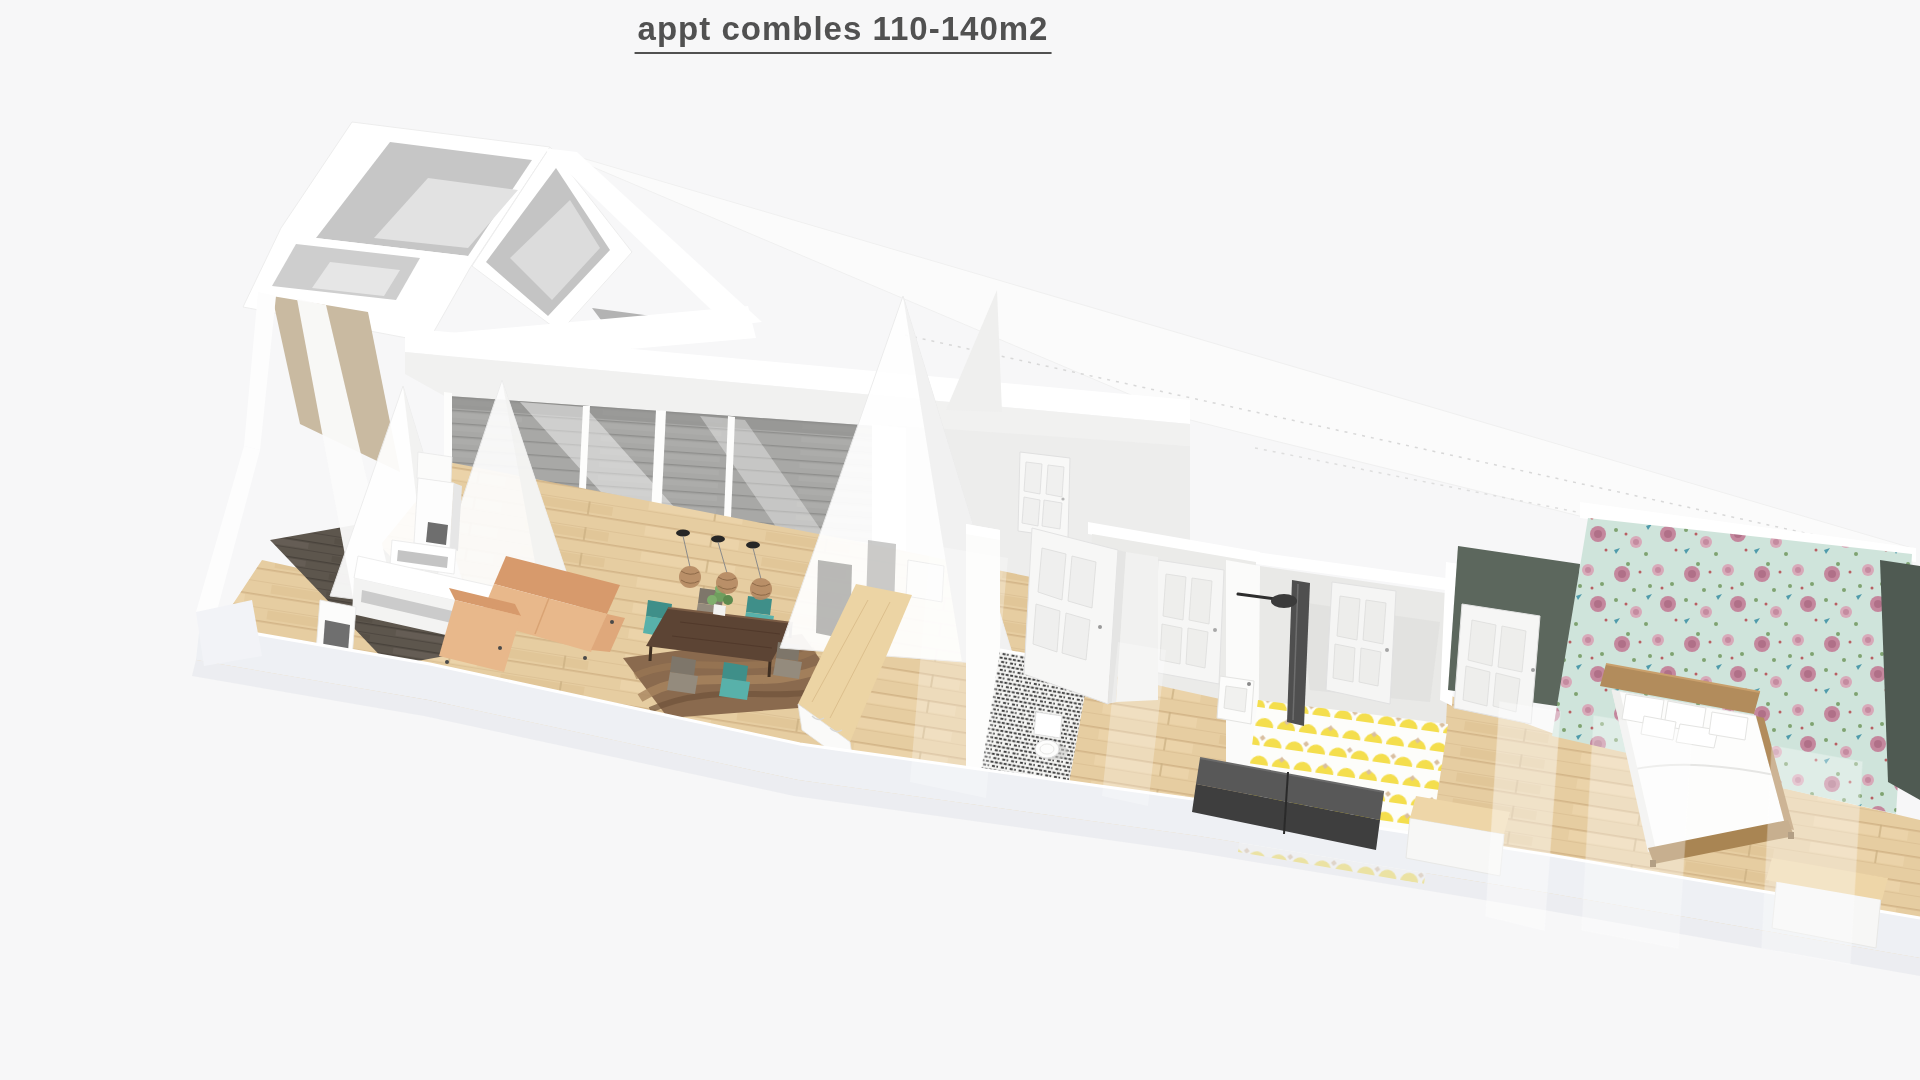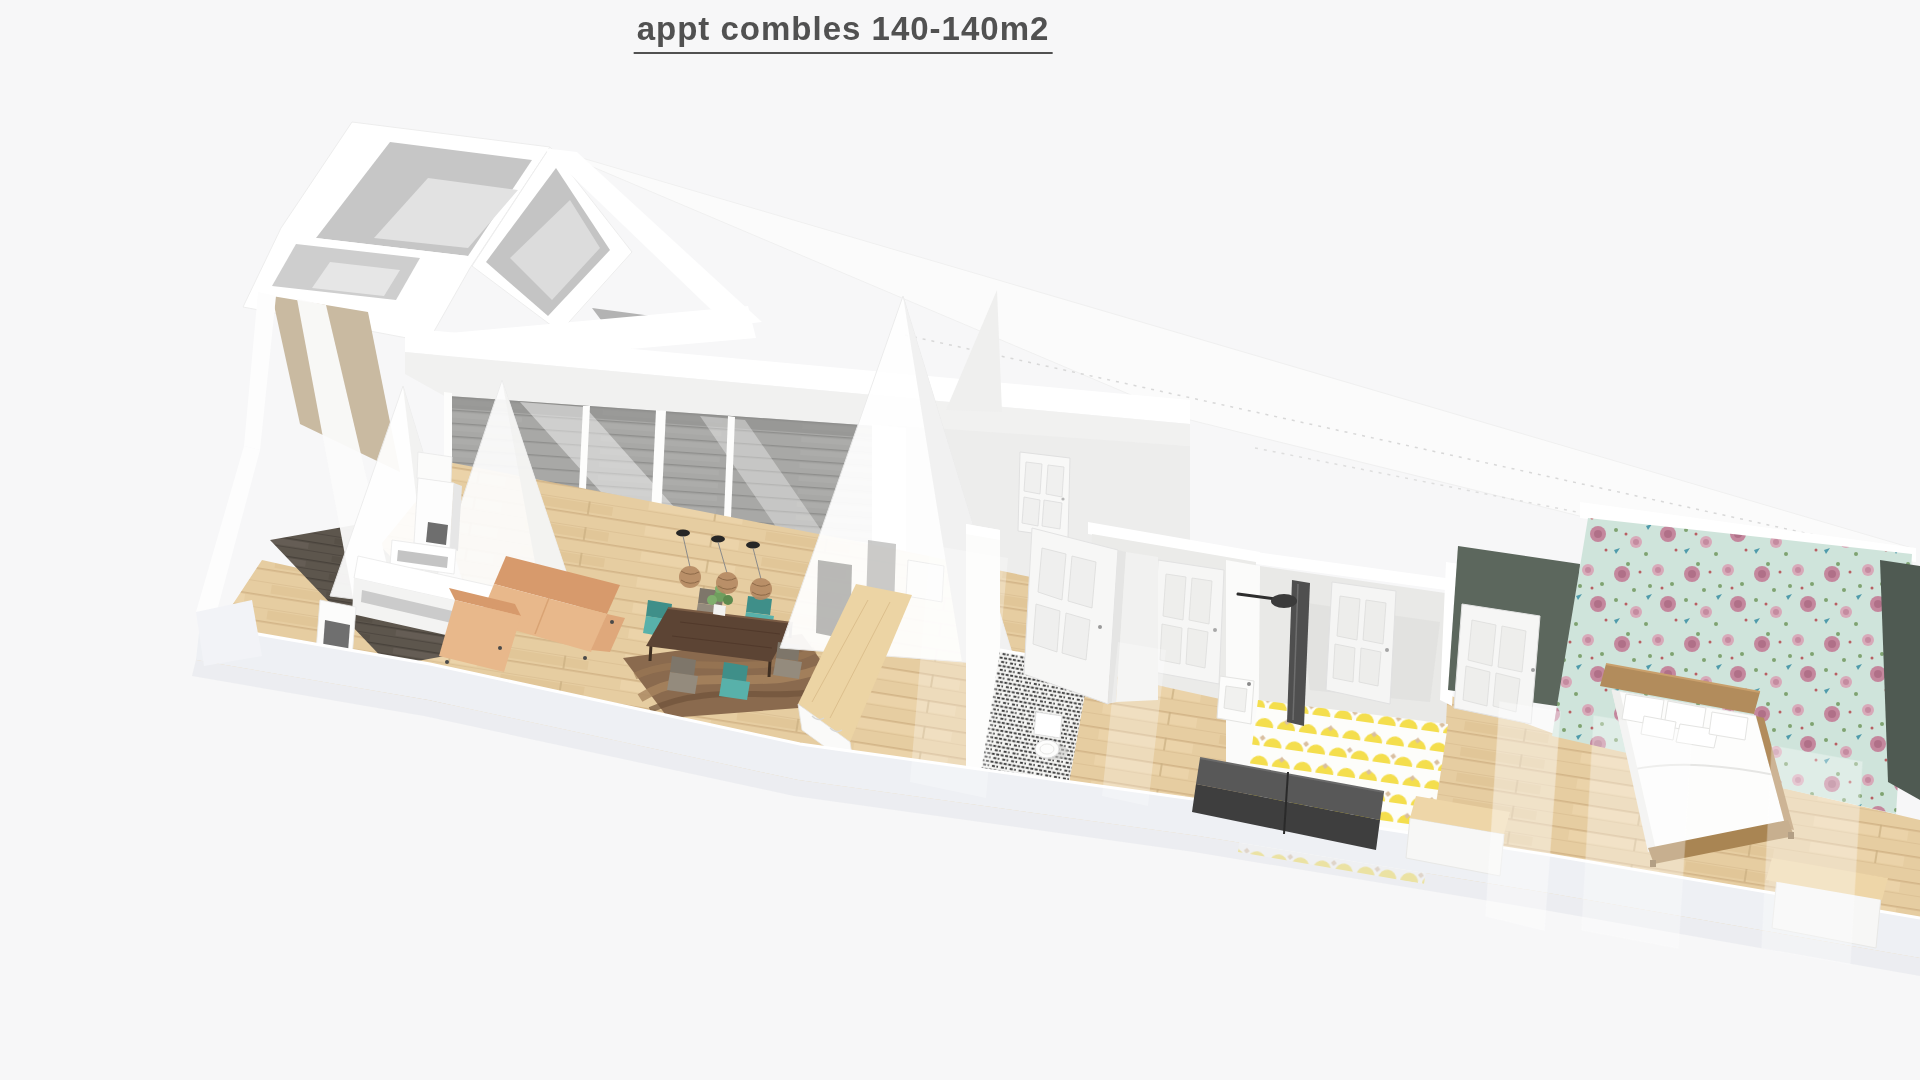--- a/index.html
+++ b/index.html
@@ -16,21 +16,21 @@
     white-space:nowrap;
   }
   .title span{display:inline-block;border-bottom:2px solid #515151;padding:0 3px 4px;}
   svg{position:absolute;left:0;top:0;}
 </style>
 </head>
 <body>
 
 <div class="stage">
 
-  <div class="title"><span>appt combles 140-140m2</span></div>
+  <div class="title"><span>appt combles 110-140m2</span></div>
 
   <svg width="1920" height="1080" viewBox="0 0 1920 1080">
     <defs>
       <pattern id="plank" width="240" height="26" patternUnits="userSpaceOnUse" patternTransform="rotate(9)">
         <rect width="240" height="26" fill="#e6cda1"></rect>
         <rect y="0" width="240" height="1.6" fill="#d3b588"></rect>
         <rect y="13" width="240" height="1" fill="#dcc094" opacity="0.85"></rect>
         <rect x="0" y="2" width="95" height="10" fill="#eed9ae" opacity="0.55"></rect>
         <rect x="120" y="15" width="85" height="9" fill="#dcc08f" opacity="0.5"></rect>
         <rect x="66" y="0" width="2" height="13" fill="#cbb082" opacity="0.7"></rect>

